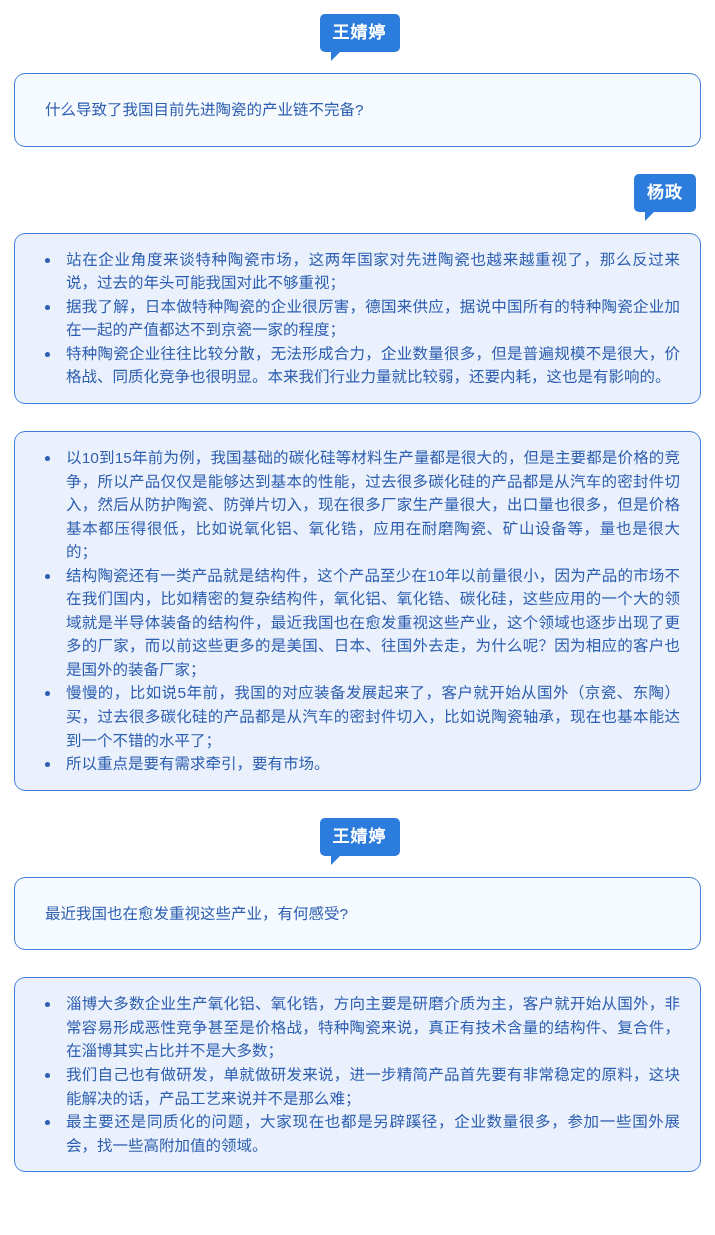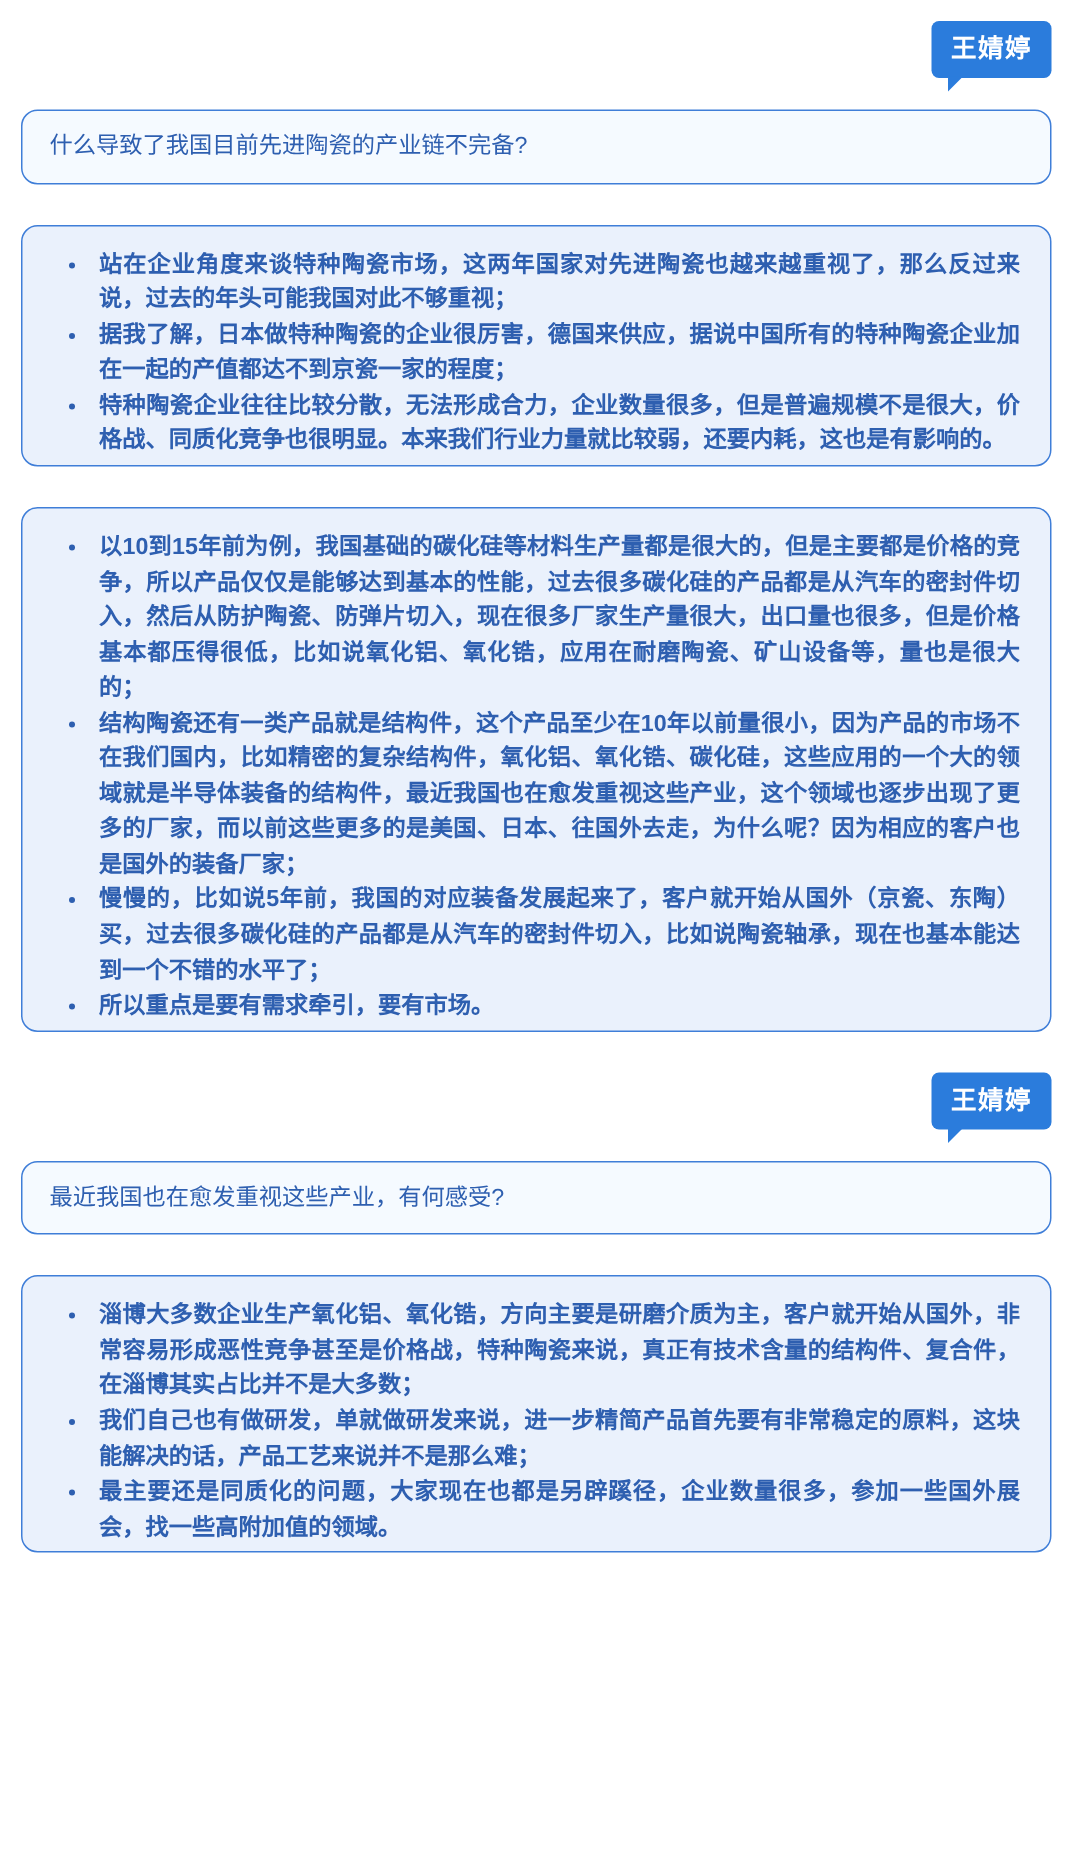--- a/index.html
+++ b/index.html
@@ -17,21 +17,21 @@
     background:var(--page-bg);
     font-family:"Liberation Sans","DejaVu Sans",sans-serif;
     color:var(--text-blue);
   }
   .wrap{padding:14px;}
   .msg{margin-bottom:27px;}
   .msg:last-child{margin-bottom:12px;}
 
   
   .badge-row{display:flex;margin-bottom:21px;}
-  .msg.left  .badge-row{justify-content:flex-end;padding-left:4px;}
+  .msg.left  .badge-row{justify-content:center;padding-left:4px;}
   .msg.right .badge-row{justify-content:flex-end;padding-right:5px;}
   .badge{
     position:relative;
     display:inline-block;
     background:var(--badge-blue);
     color:#ffffff;
     font-weight:bold;
     font-size:17px;
     line-height:1;
     letter-spacing:1px;
@@ -57,25 +57,24 @@
     color:var(--text-blue);
     overflow:hidden;
   }
   .msg.question .bubble{
     background:var(--question-bg);
     padding:13px 18px;
     line-height:1.4;
   }
   .msg.answer .bubble{
     background:var(--answer-bg);
-    padding:14px 20px 4px 22px;
+    padding:14px 20px 14px 22px;
     line-height:1.52;
-    font-weight:bold;
   }
-  .q-text{margin:0;}
+  .q-text{margin:12px;}
   .answer ul{margin:0;padding-left:24px;}
   .answer li{
     padding-left:5px;
     text-align:justify;
   }
   .answer li::marker{color:var(--text-blue);}
 </style>
 </head>
 <body>
 
@@ -83,20 +82,23 @@
   <div id="conversation">
       <section class="msg left question">
         <div class="badge-row">
           <span class="badge">王婧婷</span>
         </div>
         <div class="bubble">
           <p class="q-text">什么导致了我国目前先进陶瓷的产业链不完备?</p>
         </div>
       </section>
       <section class="msg right answer">
+        <div class="badge-row">
+          <span class="badge">杨政</span>
+        </div>
         <div class="bubble">
           <ul>
             <li>站在企业角度来谈特种陶瓷市场，这两年国家对先进陶瓷也越来越重视了，那么反过来说，过去的年头可能我国对此不够重视；</li>
             <li>据我了解，日本做特种陶瓷的企业很厉害，德国来供应，据说中国所有的特种陶瓷企业加在一起的产值都达不到京瓷一家的程度；</li>
             <li>特种陶瓷企业往往比较分散，无法形成合力，企业数量很多，但是普遍规模不是很大，价格战、同质化竞争也很明显。本来我们行业力量就比较弱，还要内耗，这也是有影响的。</li>
           </ul>
         </div>
       </section>
       <section class="msg right answer">
         <div class="bubble">

